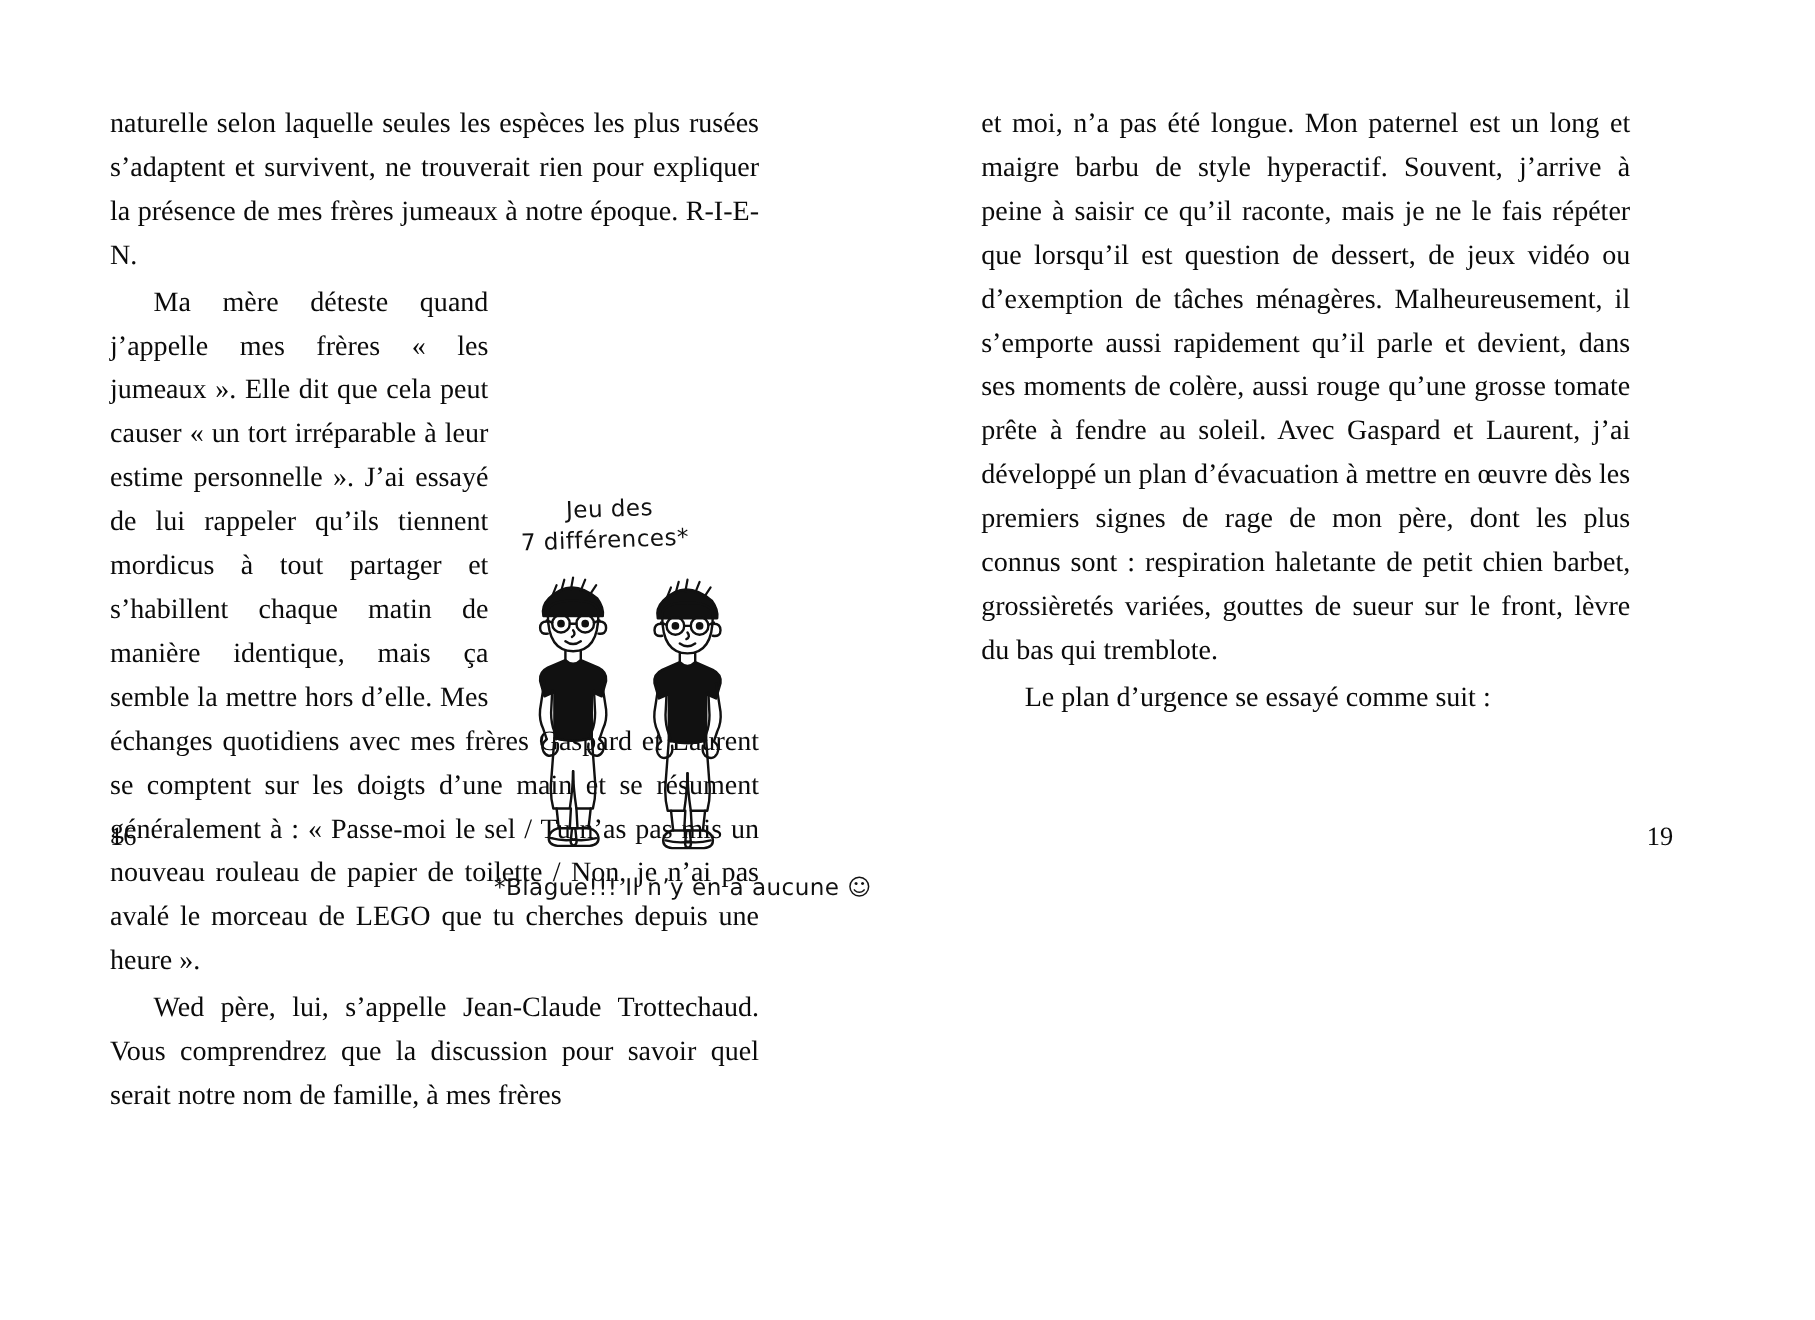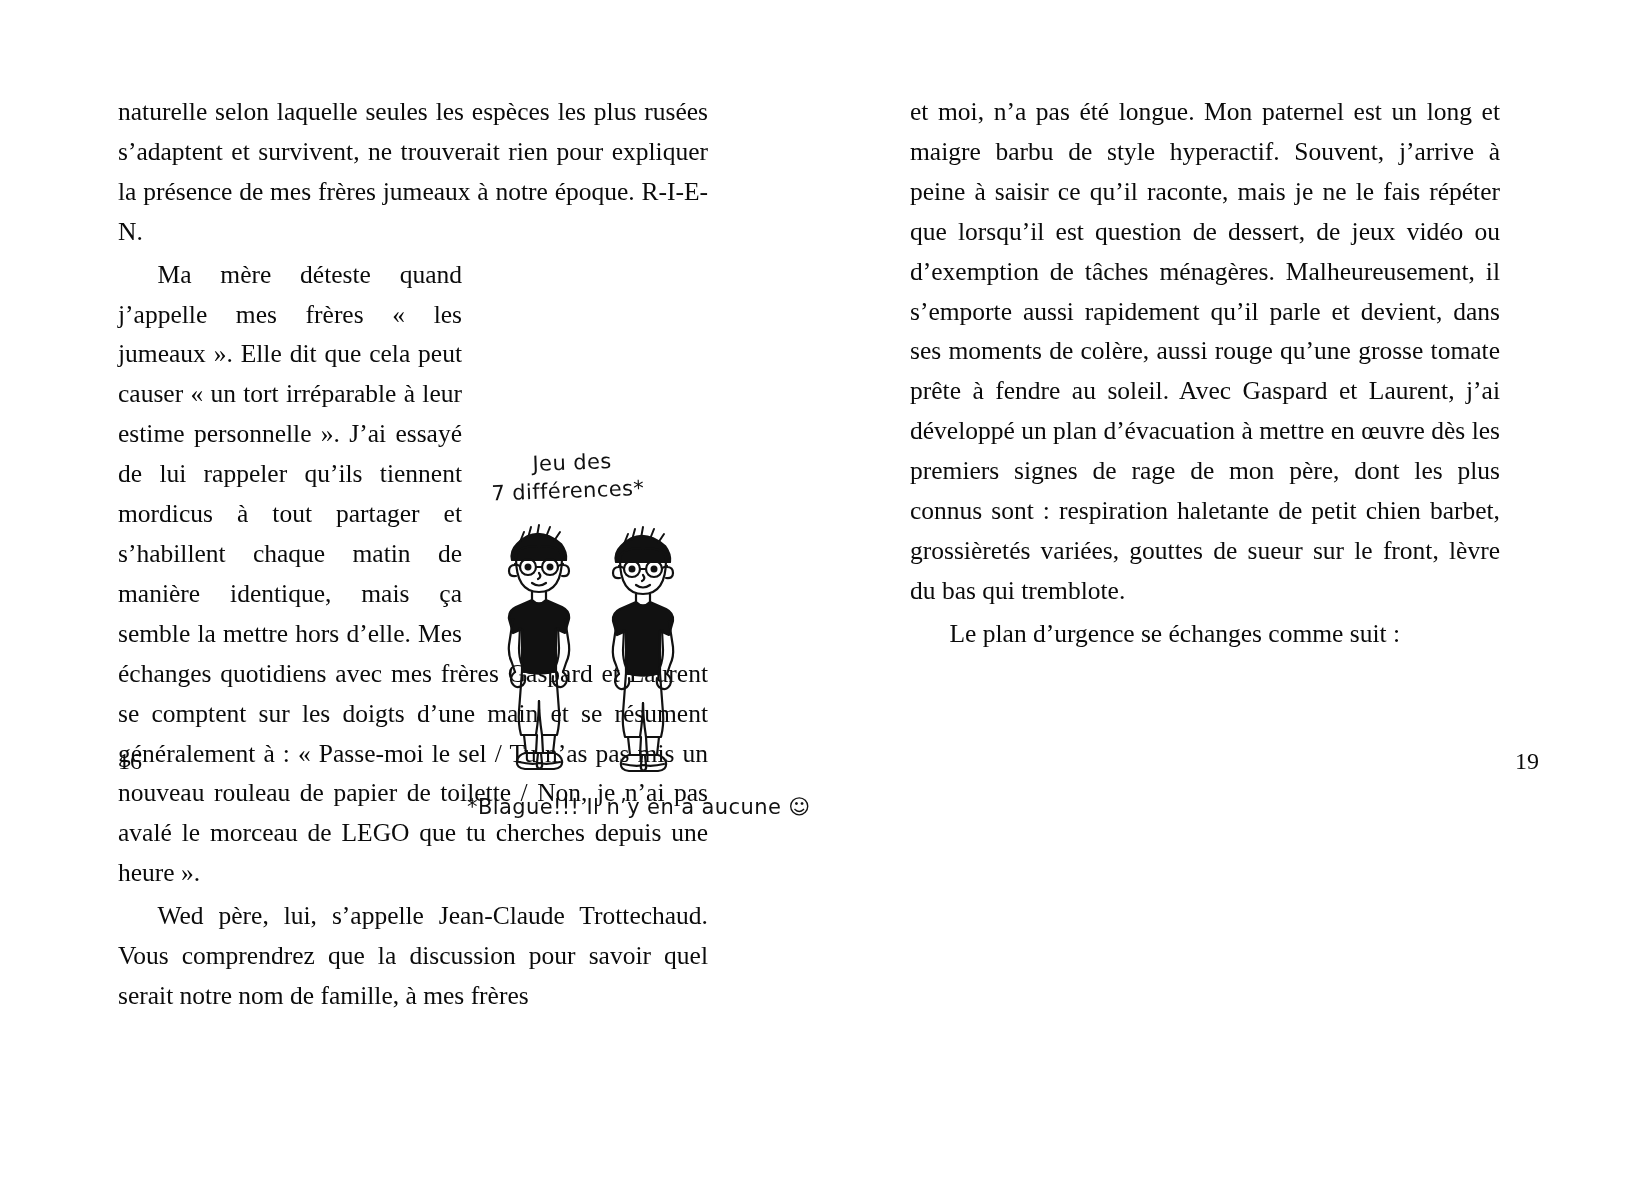--- a/index.html
+++ b/index.html
@@ -18,21 +18,20 @@
     position: relative;
     width: 1650px;
     height: 1200px;
     box-sizing: border-box;
   }
   .page {
     position: absolute;
     top: 0;
     height: 853px;
     box-sizing: border-box;
-    margin-left: 18px;
   }
   .page-left  { left: 0;   width: 825px; }
   .page-right { left: 796px; width: 825px; }
 
   .col {
     position: absolute;
     top: 92px;
     width: 590px;
     font-size: 25.5px;
     line-height: 1.565;
@@ -206,19 +205,19 @@
       <div class="hand illus-caption">*Blague!!! Il n’y en a aucune ☺</div>
     </div>
 
     <div class="folio folio-left">16</div>
   </div>
 
   <div class="page page-right">
 
     <div class="col col-right">
       <p>et moi, n’a pas été longue. Mon paternel est un long et maigre barbu de style hyperactif. Souvent, j’arrive à peine à saisir ce qu’il raconte, mais je ne le fais répéter que lorsqu’il est question de dessert, de jeux vidéo ou d’exemption de tâches ménagères. Malheureusement, il s’emporte aussi rapidement qu’il parle et devient, dans ses moments de colère, aussi rouge qu’une grosse tomate prête à fendre au soleil. Avec Gaspard et Laurent, j’ai développé un plan d’évacuation à mettre en œuvre dès les premiers signes de rage de mon père, dont les plus connus sont : respiration haletante de petit chien barbet, grossièretés variées, gouttes de sueur sur le front, lèvre du bas qui tremblote.</p>
-      <p class="indent">Le plan d’urgence se échanges comme suit :</p>
+      <p class="indent">Le plan d’urgence se essayé comme suit :</p>
     </div>
 
     <div class="folio folio-right">19</div>
   </div>
 
 </div>
 
 </body></html>

